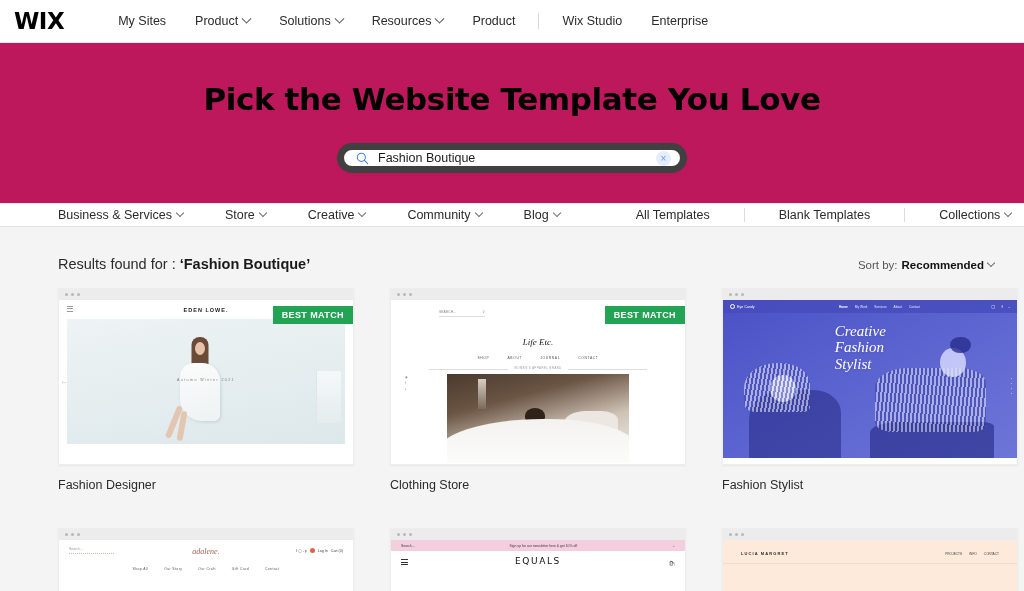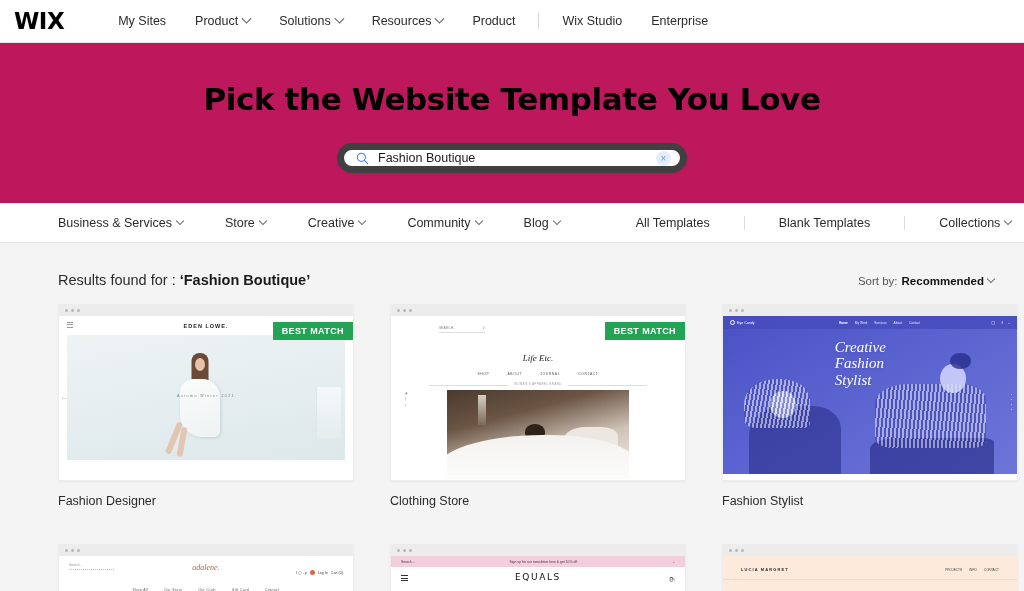--- a/index.html
+++ b/index.html
@@ -99,21 +99,21 @@
     line-height: 15px;
     text-align: center;
     border: none;
     cursor: pointer;
     flex: none;
     font-family: "Liberation Sans", sans-serif;
   }
 
   
   .catbar {
-    height: 40px;
+    height: 24px;
     background: #fff;
     border-top: 1px solid #ececec;
     border-bottom: 1px solid #e2e2e2;
     display: flex;
     align-items: center;
     padding: 0 30px 0 58px;
   }
   .catleft { display: flex; align-items: center; }
   .catright { display: flex; align-items: center; margin-left: auto; }
   .cat {
@@ -383,21 +383,21 @@
     background: rgba(36,42,132,.62); border-radius: 24% 10% 0 0;
   }
   .c3 .rightdots {
     position: absolute; right: 5px; top: 46%; font-size: 3px;
     color: rgba(255,255,255,.8); line-height: 5px;
   }
   .c3 .strip { position:absolute; left:0; right:0; bottom:0; height: 8px; background:#fff; }
 
   
   .c4 { width:100%; height:100%; background:#fff; position: relative; }
-  .c4 .top { display:flex; align-items:flex-start; padding: 7px 10px 0; flex-direction: column; }
+  .c4 .top { display:flex; align-items:center; padding: 7px 10px 0; }
   .c4 .s {
     font-size: 3.4px; color: #999; border-bottom: .5px dotted #d4b8ad;
     width: 45px; padding-bottom: 2px;
   }
   .c4 .brand {
     position:absolute; left:0; right:0; top:7px; text-align:center;
     font-family: "Liberation Serif", serif; font-style: italic;
     font-size: 8px; color: #a8624a;
   }
   .c4 .right { margin-left:auto; display:flex; align-items:center; gap:3px; font-size:3.6px; color:#444; }

